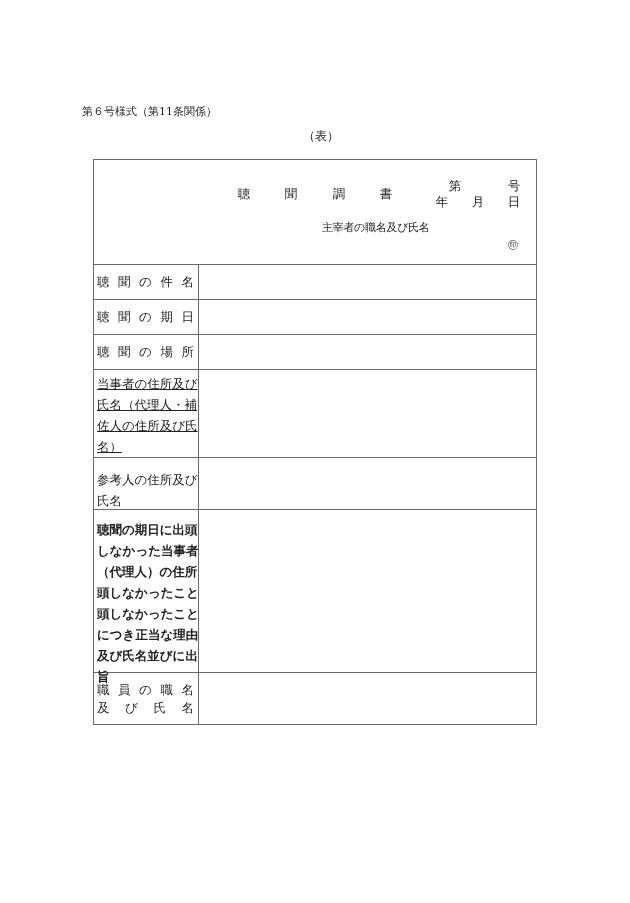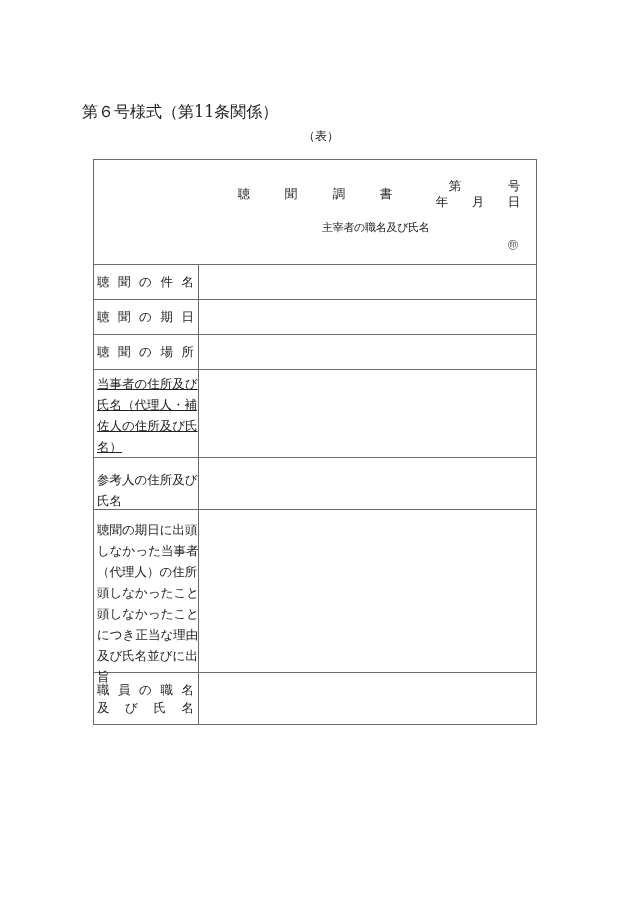--- a/index.html
+++ b/index.html
@@ -7,21 +7,21 @@
     width: 630px; height: 903px;
     background: #ffffff;
     position: relative;
     font-family: "DejaVu Serif", "Liberation Serif", serif;
     color: #222222;
     overflow: hidden;
   }
   .abs { position: absolute; white-space: nowrap; }
   .form-title {
     left: 82px; top: 104px;
-    font-size: 16px; line-height: 16px;
+    font-size: 11px; line-height: 16px;
   }
   .side-label {
     left: 303px; top: 128px;
     font-size: 12px; line-height: 16px;
   }
   .frame {
     position: absolute;
     left: 93px; top: 159px;
     width: 444px; height: 566px;
     border: 1px solid #6a6a6a;
@@ -137,21 +137,21 @@
   <span class="ml">名）</span>
 </div>
 <div class="abs" style="left:199px; top:370px; width:337px; height:87px;"></div>
 
 <div class="cell-label" style="top:469px;">
   <span class="ml">参考人の住所及び</span>
   <span class="ml">氏名</span>
 </div>
 <div class="abs" style="left:199px; top:458px; width:337px; height:51px;"></div>
 
-<div class="cell-label" style="top:519px;">
+<div class="cell-label" style="top:519px;font-weight:bold;">
   <span class="ml">聴聞の期日に出頭</span>
   <span class="ml">しなかった当事者</span>
   <span class="ml">（代理人）の住所</span>
   <span class="ml">頭しなかったこと</span>
   <span class="ml">頭しなかったこと</span>
   <span class="ml">につき正当な理由</span>
   <span class="ml">及び氏名並びに出</span>
   <span class="ml">旨</span>
 </div>
 <div class="abs" style="left:199px; top:510px; width:337px; height:162px;"></div>

